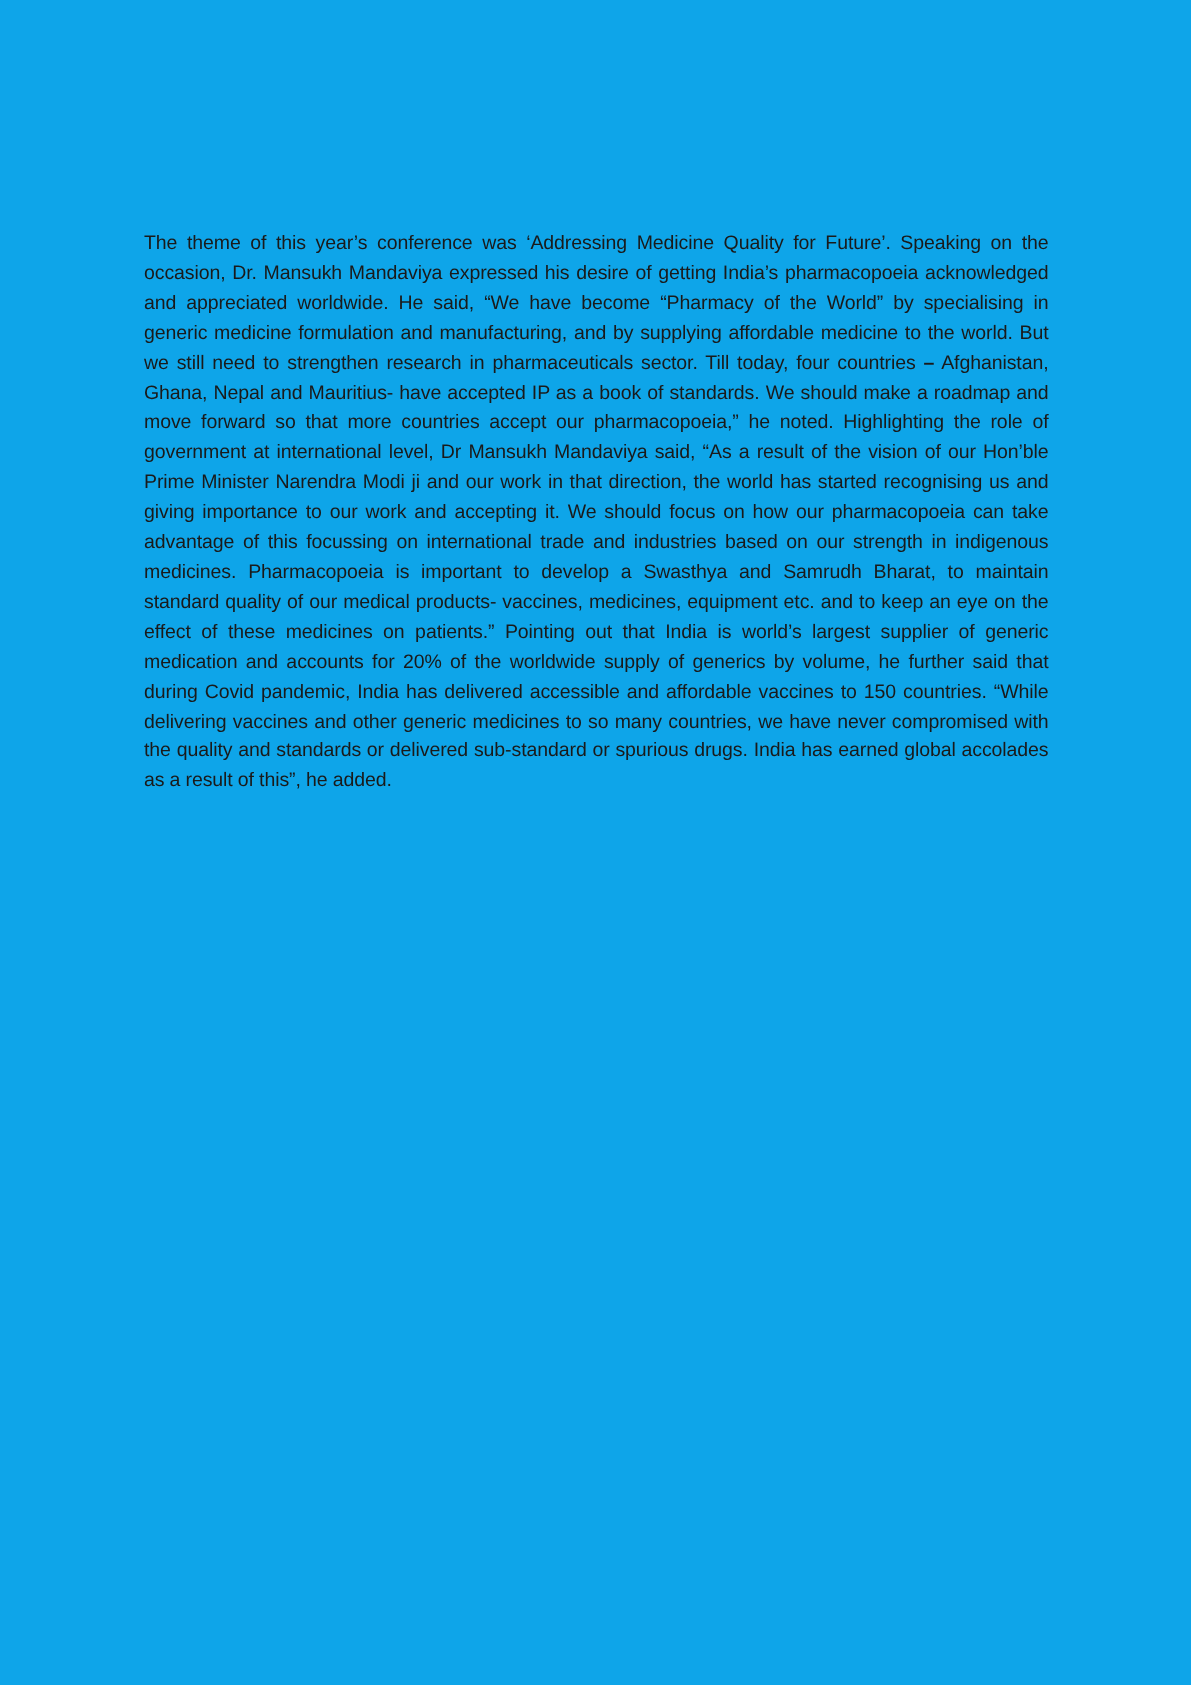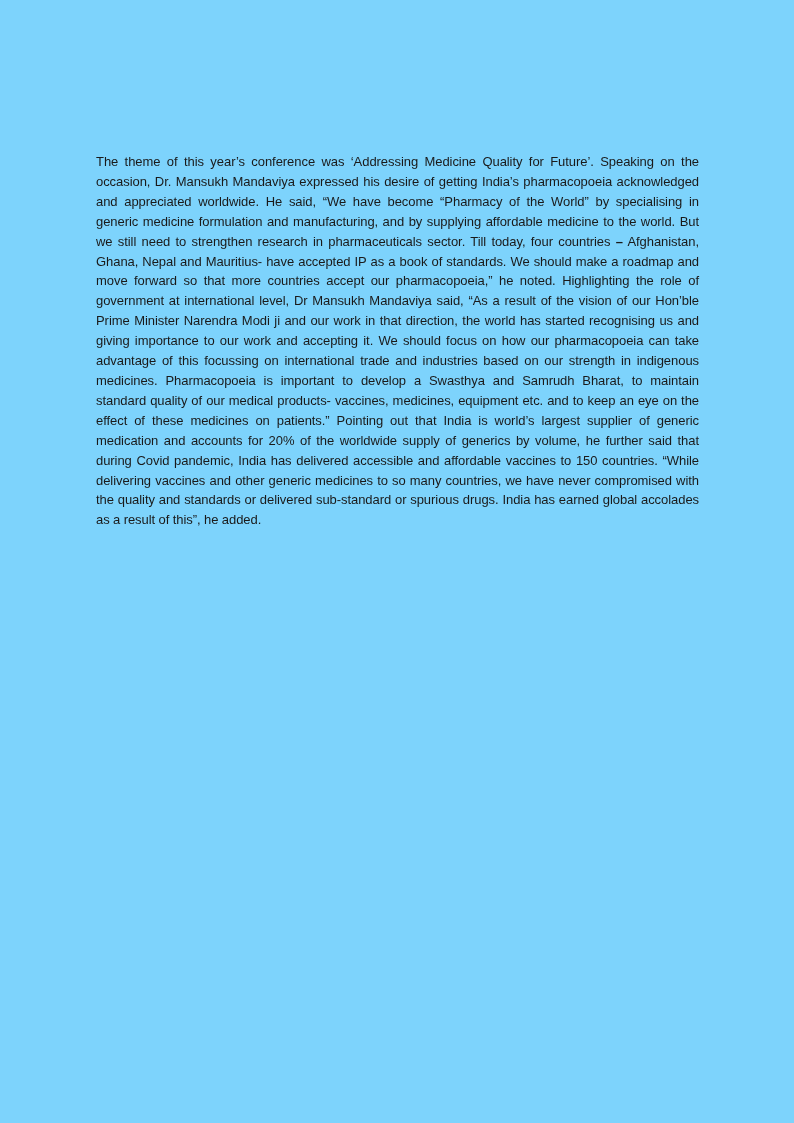--- a/index.html
+++ b/index.html
@@ -13,21 +13,21 @@
     background: #ffffff;
     font-family: "Liberation Sans", sans-serif;
     -webkit-font-smoothing: antialiased;
     overflow: hidden;
   }
 
   .page {
     position: relative;
     width: 794px;
     height: 1123px;
-    background: #7dd3fc;
+    background: #0ea5e9;
     box-sizing: border-box;
   }
 
   .page-body {
     position: absolute;
     left: 96px;
     top: 152px;
     width: 603px;
   }
 

